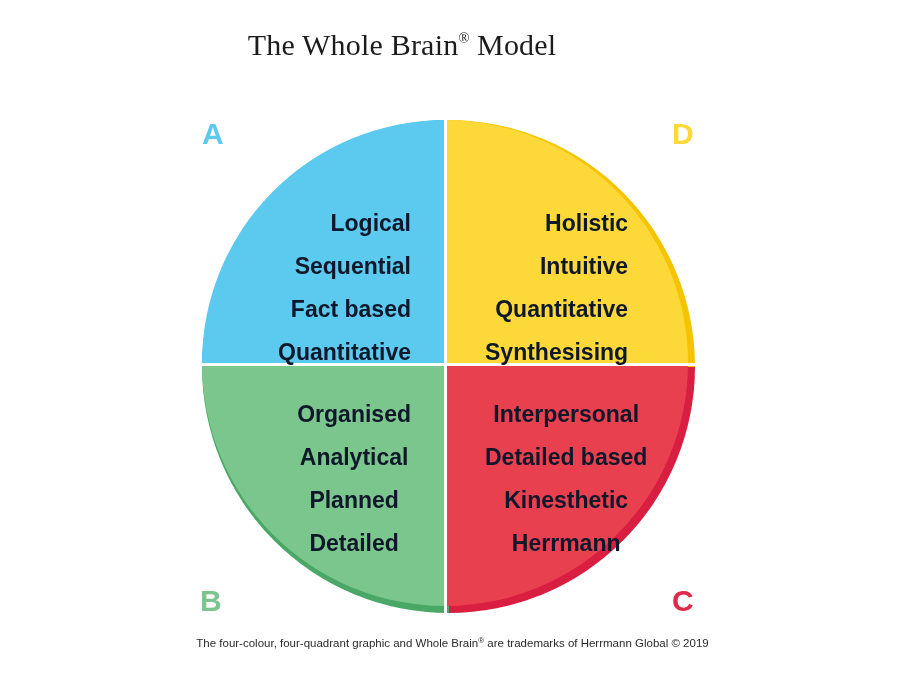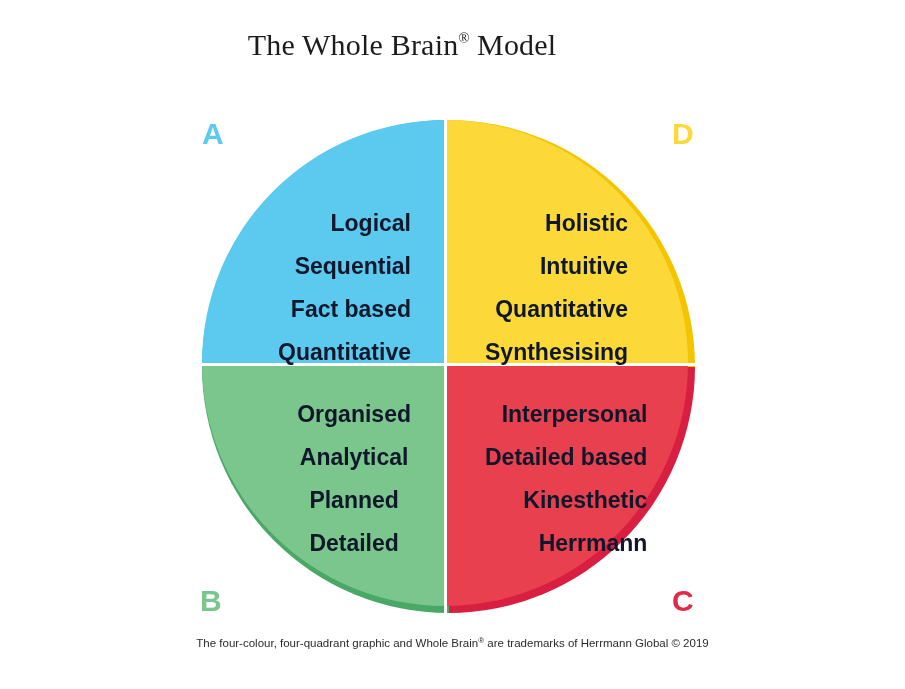--- a/index.html
+++ b/index.html
@@ -111,21 +111,21 @@
     font-weight: bold;
     color: #0f172a;
     line-height: 1;
   }
   .words div { margin-bottom: 20px; }
   .words div:last-child { margin-bottom: 0; }
 
   .words-a { right: 494px; top: 212px; text-align: right; }
   .words-d { left: 485px;  top: 212px; text-align: right;  }
   .words-b { right: 494px; top: 403px; text-align: center; }
-  .words-c { left: 485px;  top: 403px; text-align: right;  }
+  .words-c { left: 485px;  top: 403px; text-align: center;  }
 
   
   .corner {
     position: absolute;
     font-size: 30px;
     font-weight: bold;
     line-height: 1;
   }
   .corner-a { left: 202px; top: 119px; color: #5cc9ef; }
   .corner-d { left: 672px; top: 119px; color: #fcd938; }

